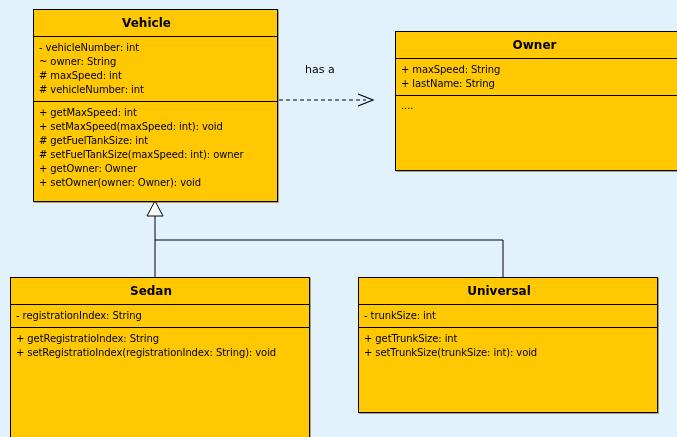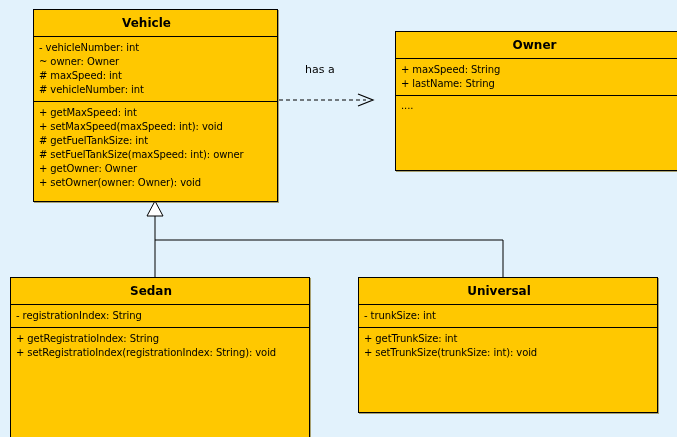--- a/index.html
+++ b/index.html
@@ -83,21 +83,21 @@
 </head>
 <body>
 
 <div id="canvas">
 
   <div class="uml-class" id="cls-vehicle">
     <div class="class-title">Vehicle</div>
     <div class="divider"></div>
     <div class="compartment">
       <div class="member">- vehicleNumber: int</div>
-      <div class="member">~ owner: Owner</div>
+      <div class="member">~ owner: String</div>
       <div class="member"># maxSpeed: int</div>
       <div class="member"># vehicleNumber: int</div>
     </div>
     <div class="divider"></div>
     <div class="compartment">
       <div class="member">+ getMaxSpeed: int</div>
       <div class="member">+ setMaxSpeed(maxSpeed: int): void</div>
       <div class="member"># getFuelTankSize: int</div>
       <div class="member"># setFuelTankSize(maxSpeed: int): owner</div>
       <div class="member">+ getOwner: Owner</div>

